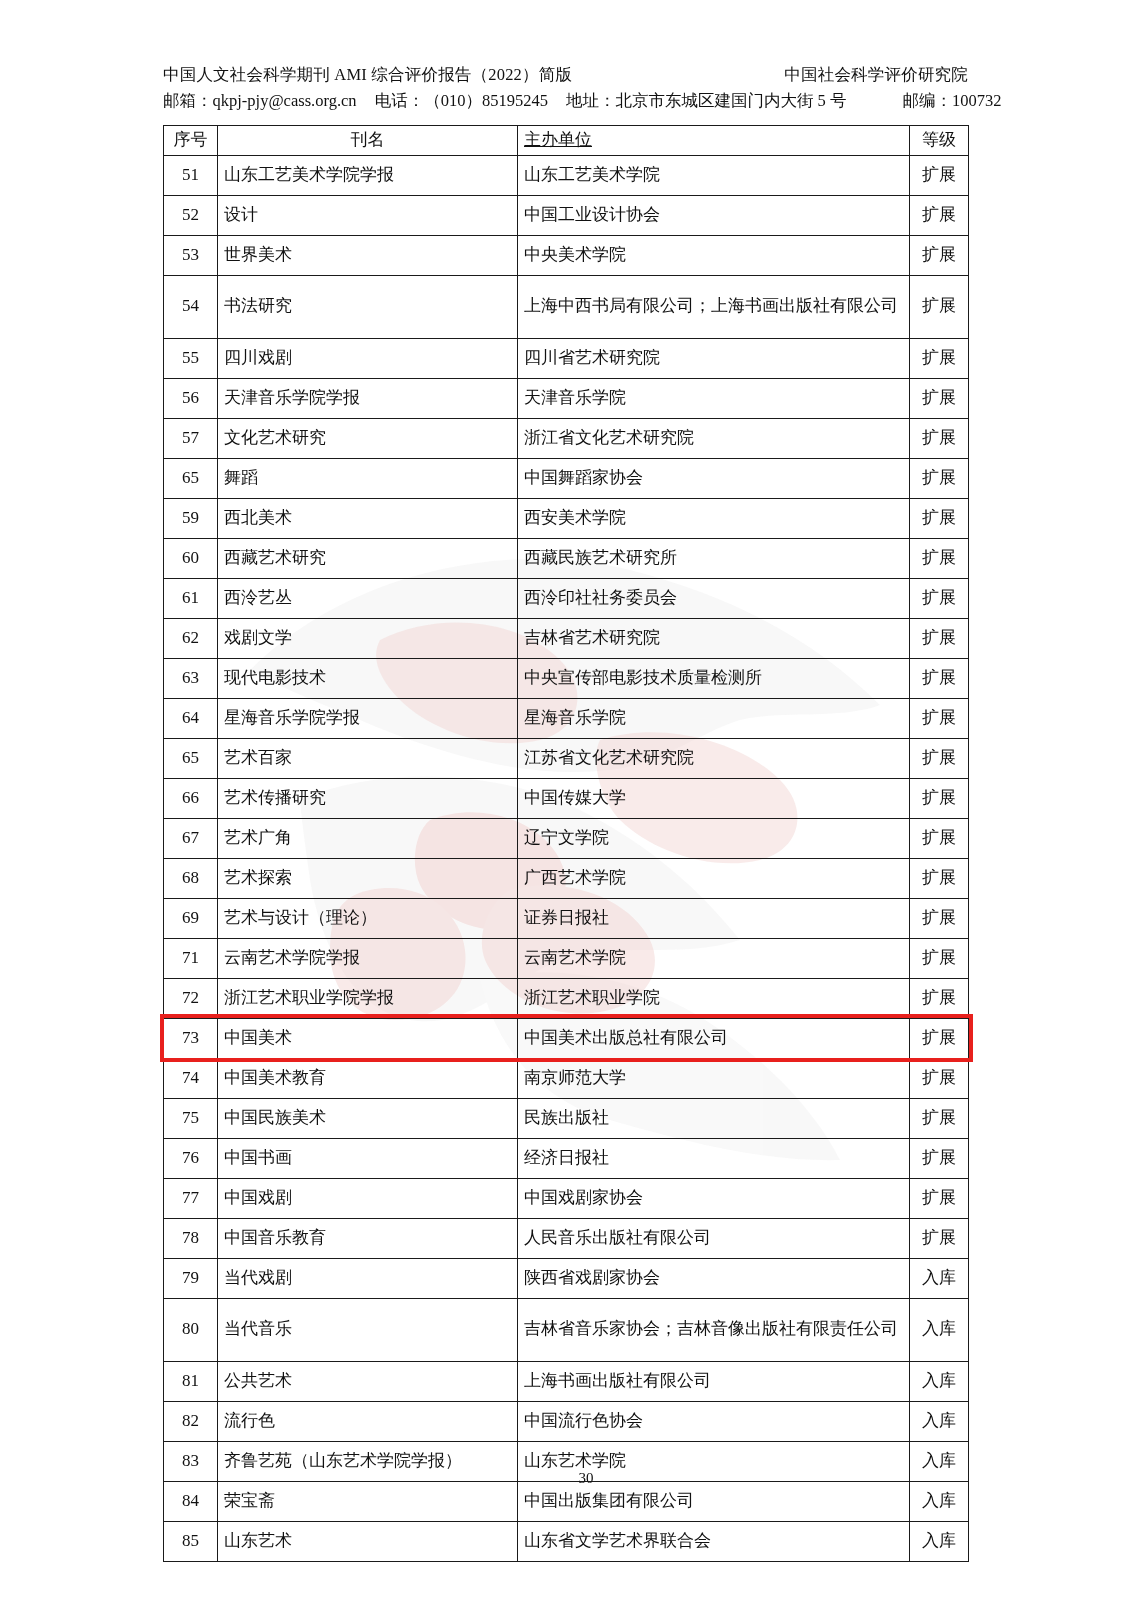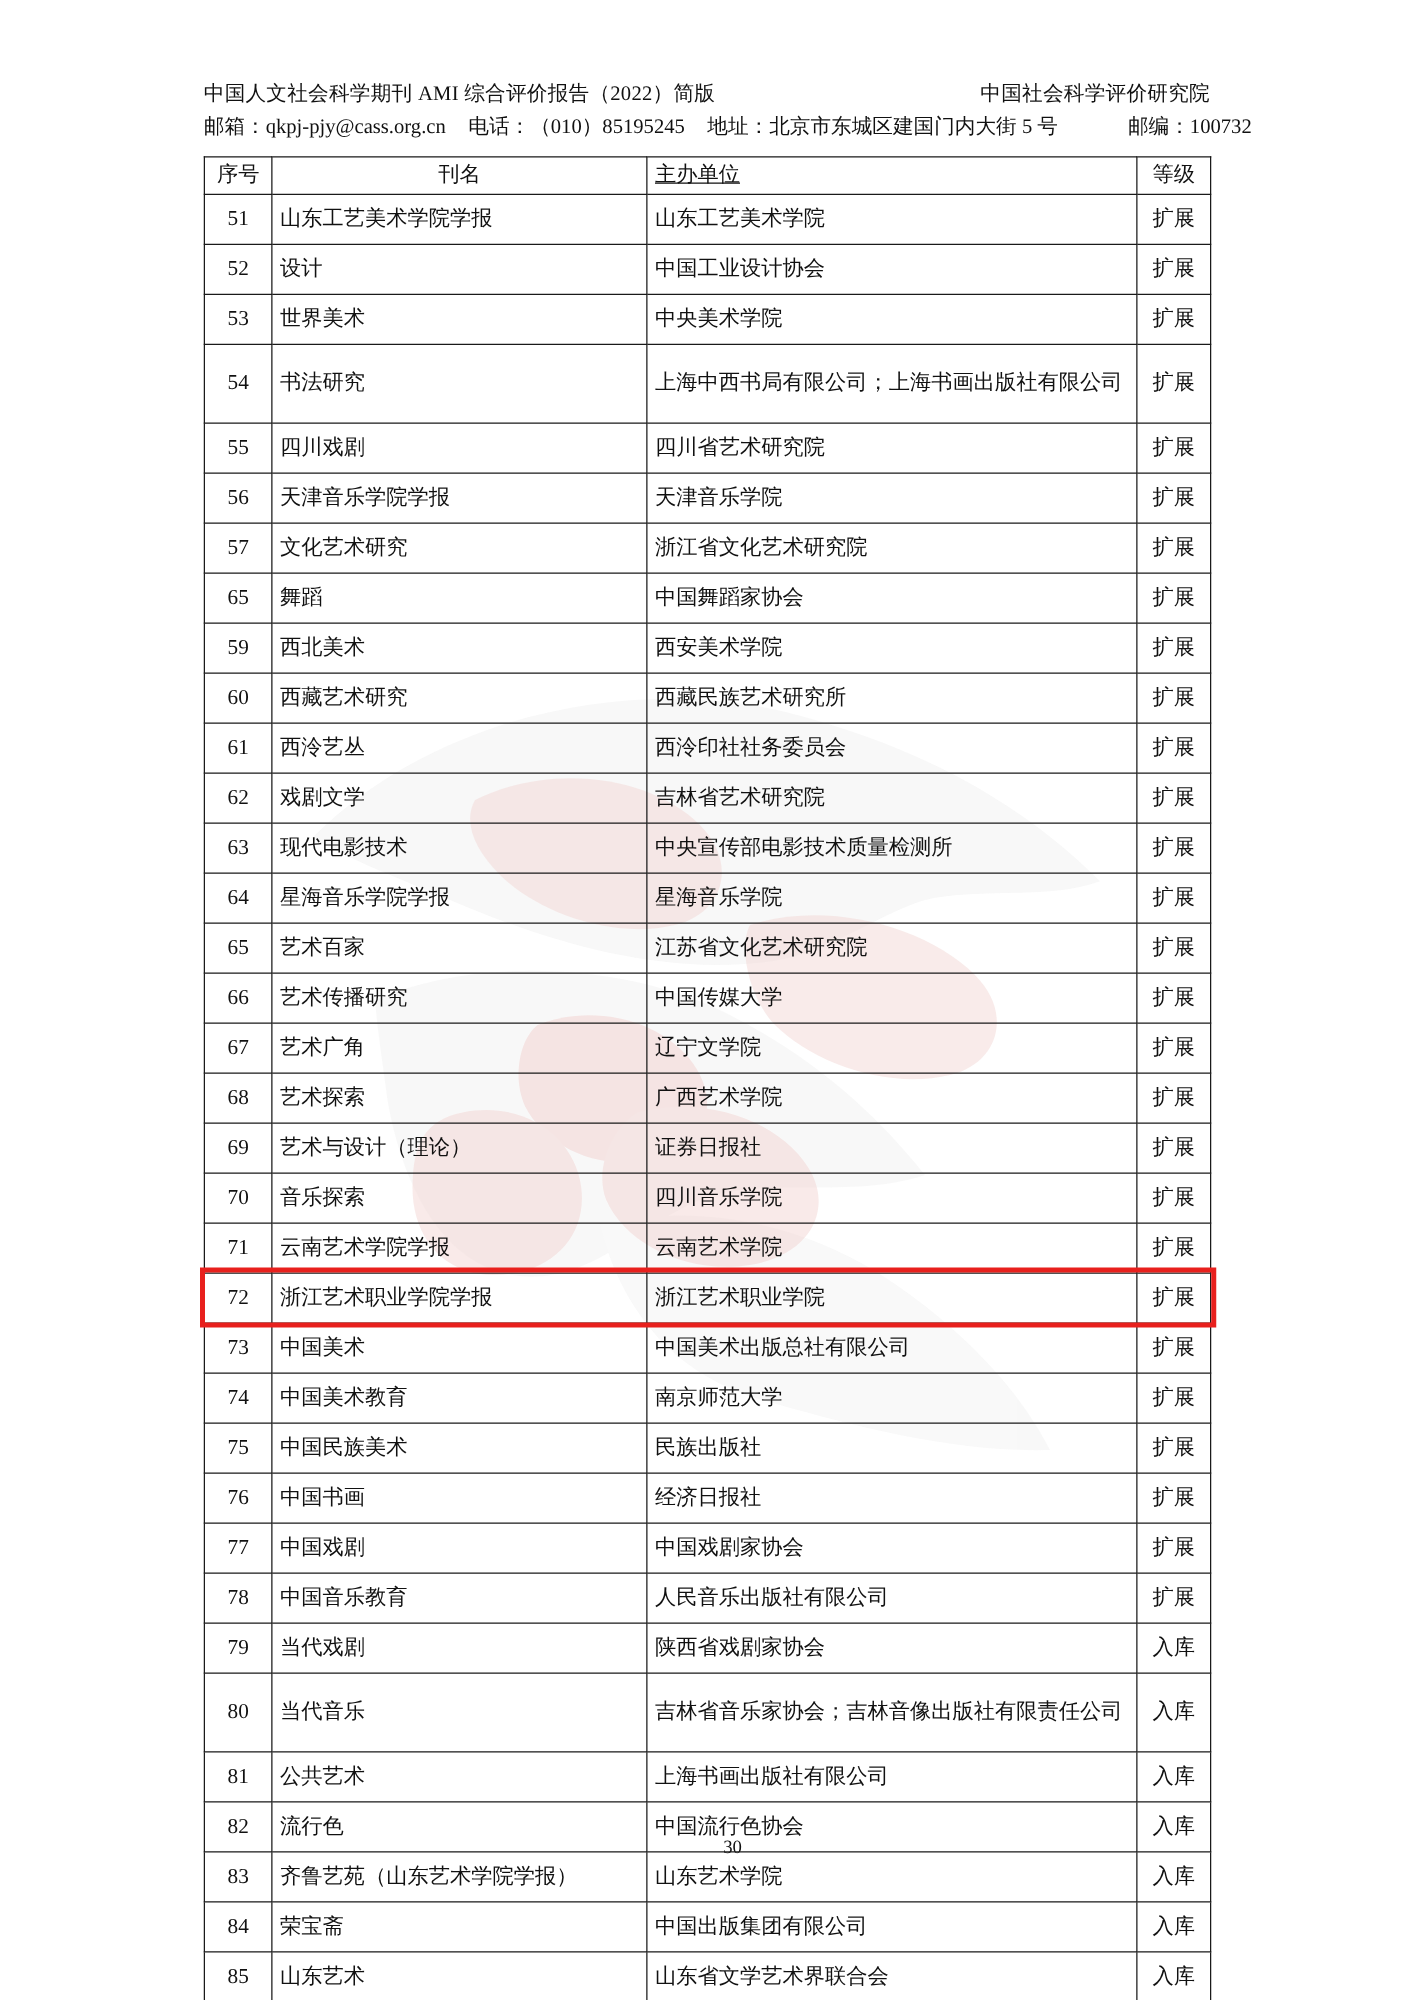--- a/index.html
+++ b/index.html
@@ -280,26 +280,20 @@
             <td class="col-org">广西艺术学院</td>
             <td class="col-level">扩展</td>
           </tr>
           <tr>
             <td class="col-no">69</td>
             <td class="col-name">艺术与设计（理论）</td>
             <td class="col-org">证券日报社</td>
             <td class="col-level">扩展</td>
           </tr>
           <tr>
-            <td class="col-no">70</td>
-            <td class="col-name">音乐探索</td>
-            <td class="col-org">四川音乐学院</td>
-            <td class="col-level">扩展</td>
-          </tr>
-          <tr>
             <td class="col-no">71</td>
             <td class="col-name">云南艺术学院学报</td>
             <td class="col-org">云南艺术学院</td>
             <td class="col-level">扩展</td>
           </tr>
           <tr id="row-highlighted">
             <td class="col-no">72</td>
             <td class="col-name">浙江艺术职业学院学报</td>
             <td class="col-org">浙江艺术职业学院</td>
             <td class="col-level">扩展</td>

